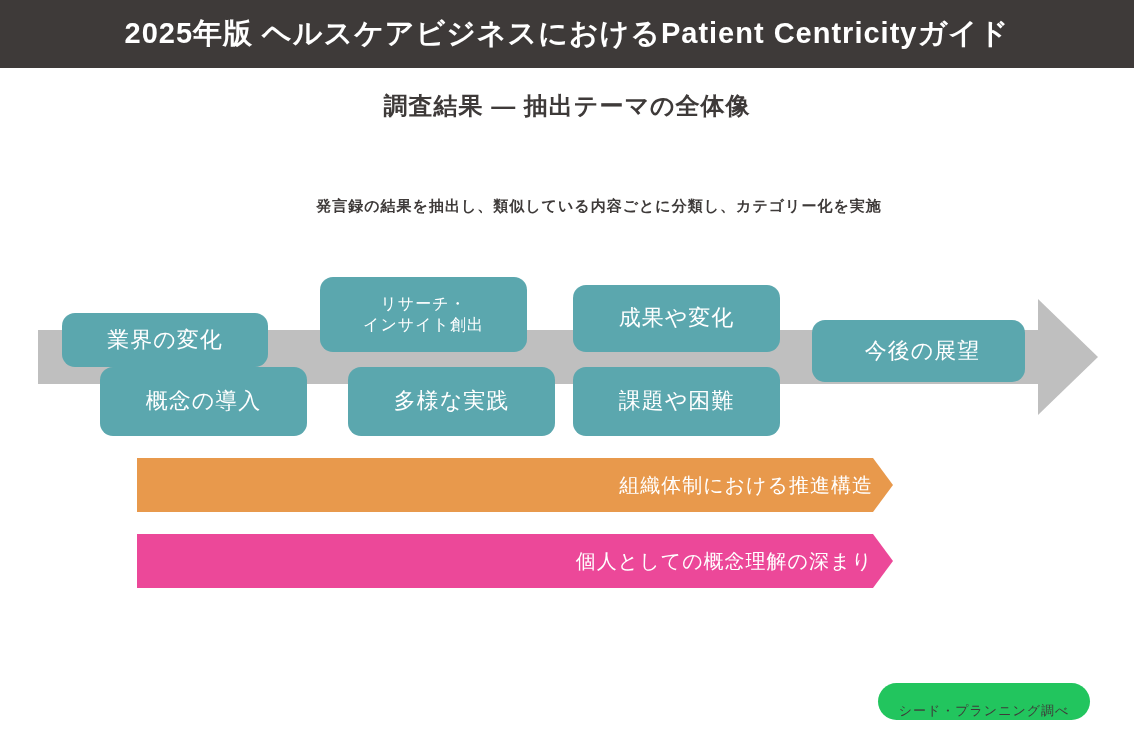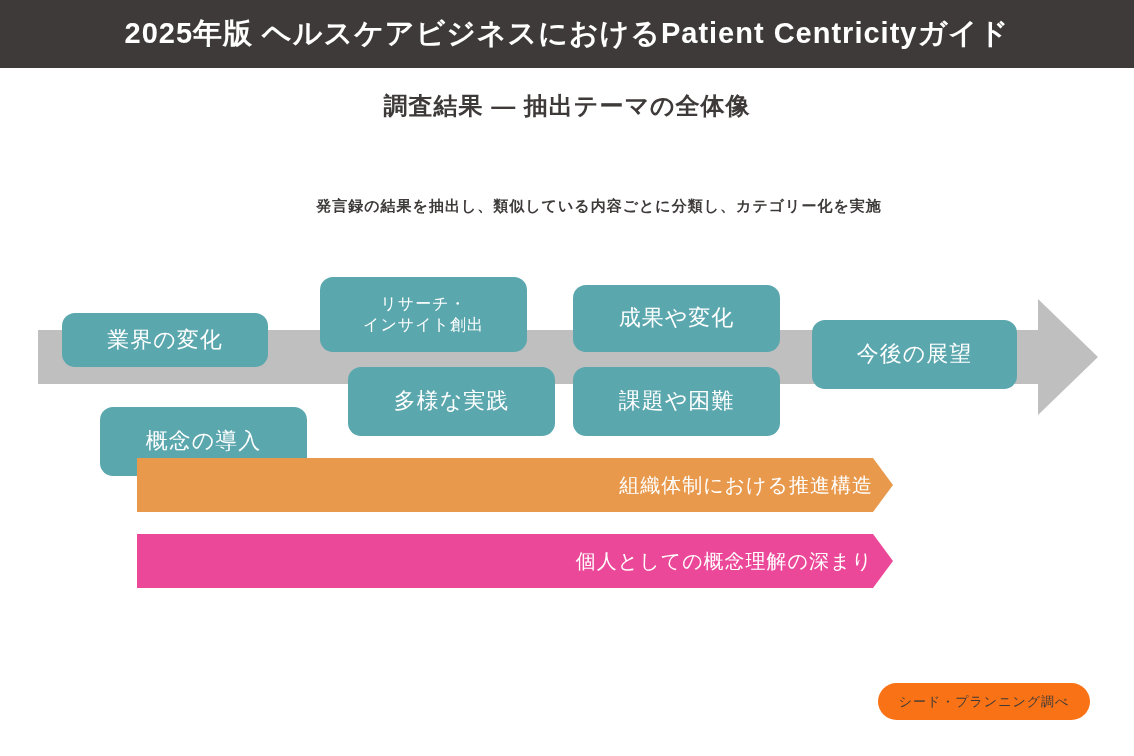--- a/index.html
+++ b/index.html
@@ -83,22 +83,22 @@
     justify-content: center;
     text-align: center;
     font-size: 22px;
     letter-spacing: 1px;
     white-space: pre-line;
     line-height: 1.3;
   }
   .box-industry   { left: 62px;  top: 285px; width: 206px; height: 54px; margin-top: 28px; }
   .box-research   { left: 320px; top: 277px; width: 207px; height: 75px; font-size: 16px; }
   .box-outcome    { left: 573px; top: 285px; width: 207px; height: 67px; }
-  .box-future     { left: 812px; top: 320px; width: 205px; height: 69px; }
-  .box-concept    { left: 100px; top: 367px; width: 207px; height: 69px; margin-top: 40px; }
+  .box-future     { left: 812px; top: 320px; width: 205px; height: 62px; padding-left: 8px; }
+  .box-concept    { left: 100px; top: 367px; width: 207px; height: 69px; }
   .box-practice   { left: 348px; top: 367px; width: 207px; height: 69px; }
   .box-challenge  { left: 573px; top: 367px; width: 207px; height: 69px; }
 
   
   .banner {
     position: absolute;
     left: 137px;
     width: 756px; height: 54px;
     clip-path: polygon(0 0, calc(100% - 20px) 0, 100% 50%, calc(100% - 20px) 100%, 0 100%);
     display: flex;
@@ -111,24 +111,24 @@
     box-sizing: border-box;
   }
   .banner-org    { top: 458px; background: #E8994C; }
   .banner-person { top: 534px; background: #ec4899; }
 
   
   .source-badge {
     position: absolute;
     left: 878px; top: 683px;
     width: 212px; height: 37px;
-    background: #f97316;
+    background: #22c55e;
     border-radius: 19px;
     display: flex;
-    align-items: center;
+    align-items: flex-end;
     justify-content: center;
     font-size: 13px;
     color: #3E3A39;
     letter-spacing: 1px;
   }
 </style>
 </head>
 <body>
 
 <div class="stage">

